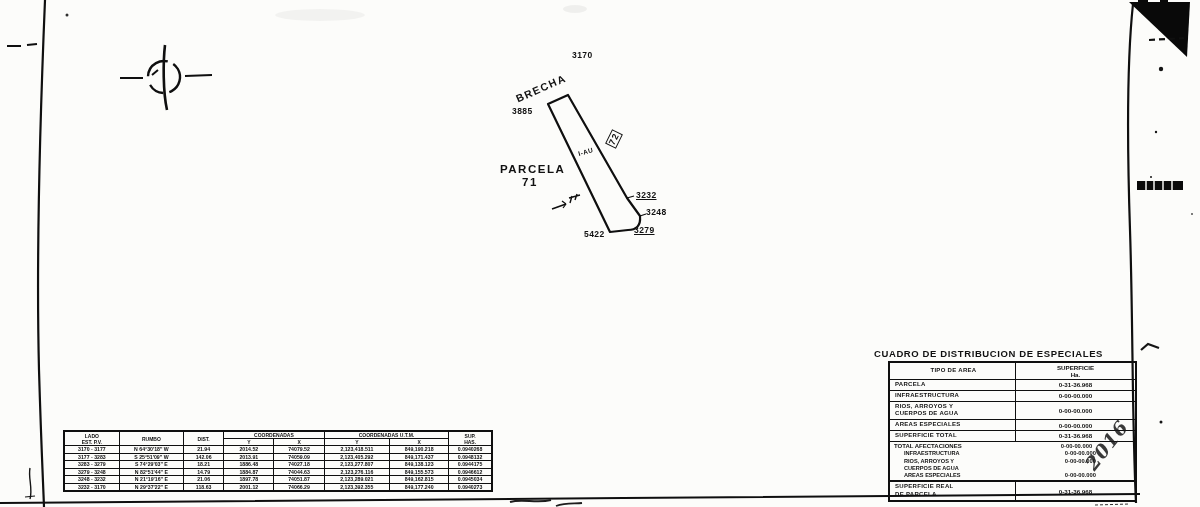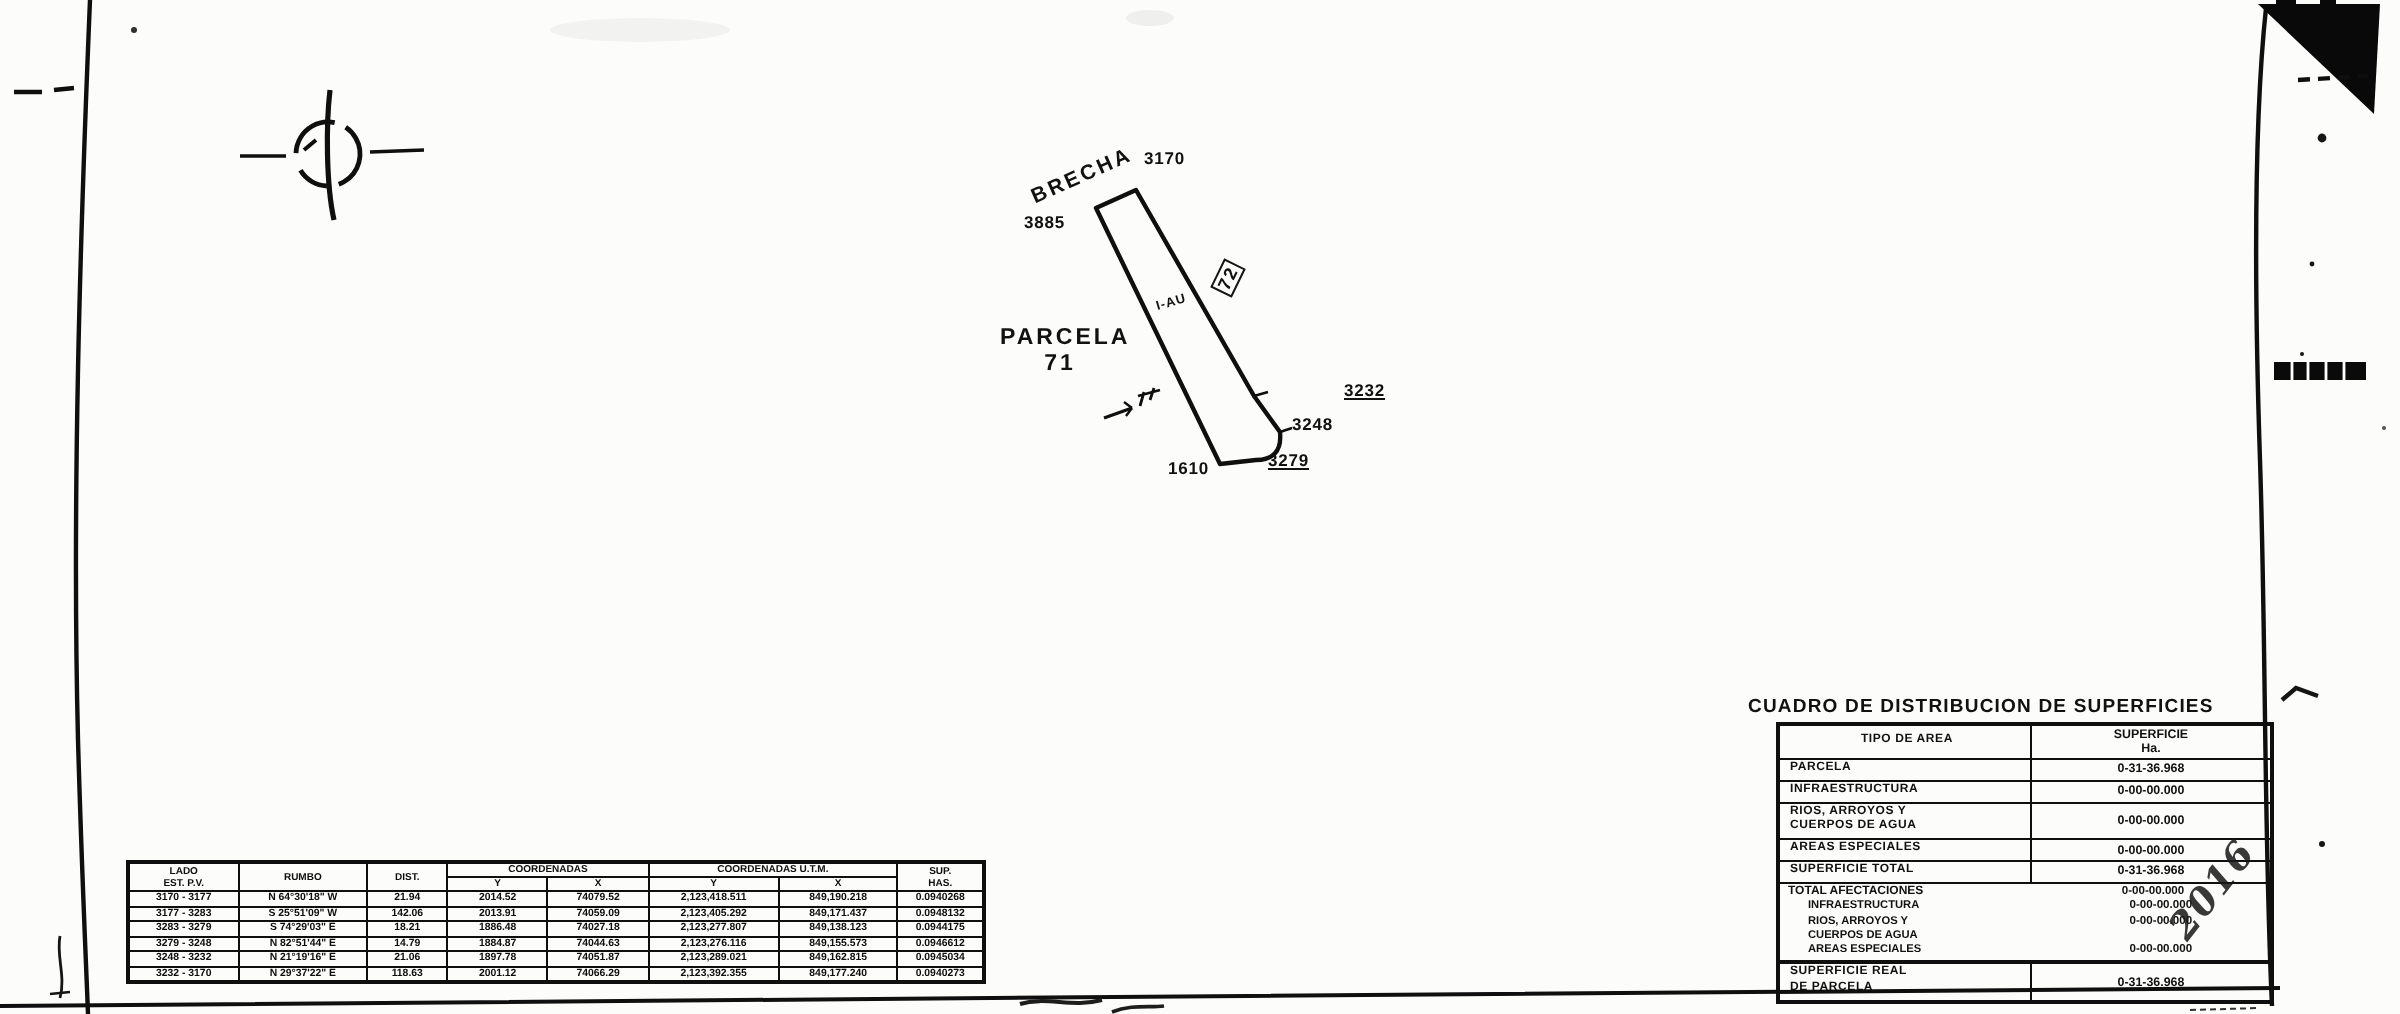--- a/index.html
+++ b/index.html
@@ -90,26 +90,26 @@
     <path d="M627,198 L634,196 M640,216 L646,214" stroke="#141414" stroke-width="1.2"></path>
 
     <g>
       <path d="M552,209 L566,204" stroke="#141414" stroke-width="1.6" fill="none"></path>
       <path d="M566,204 L562,201 M566,204 L563,208" stroke="#141414" stroke-width="1.2" fill="none"></path>
       <path d="M570,203 L572,196 M575,200 L577,194 M569,198 L580,195" stroke="#141414" stroke-width="1.4" fill="none"></path>
     </g>
   </svg>
 
   <div class="lbl brecha">BRECHA</div>
-  <div class="lbl vtx" style="left:572px;top:50px;margin-top:24px;">3170</div>
+  <div class="lbl vtx" style="left:572px;top:50px;">3170</div>
   <div class="lbl vtx" style="left:512px;top:106px;">3885</div>
-  <div class="lbl vtx" style="left:672px;top:190px;text-decoration:underline;">3232</div>
+  <div class="lbl vtx" style="left:636px;top:190px;text-decoration:underline;">3232</div>
   <div class="lbl vtx" style="left:646px;top:207px;">3248</div>
   <div class="lbl vtx" style="left:634px;top:225px;text-decoration:underline;">3279</div>
-  <div class="lbl vtx" style="left:584px;top:229px;">1610</div>
+  <div class="lbl vtx" style="left:584px;top:229px;">5422</div>
   <div class="lbl iau">I-AU</div>
   <div class="lbl adj">72</div>
   <div class="parcela">
     <div>PARCELA</div>
     <div>71</div>
   </div>
 
   <table class="ctable">
     <colgroup>
       <col style="width:55px">
@@ -198,21 +198,21 @@
             <td>118.63</td>
             <td>2001.12</td>
             <td>74066.29</td>
             <td>2,123,392.355</td>
             <td>849,177.240</td>
             <td>0.0940273</td>
     </tr>
   </tbody>
       </table>
 
-  <div class="stitle">CUADRO DE DISTRIBUCION DE SUPERFICIES</div>
+  <div class="stitle">CUADRO DE DISTRIBUCION DE ESPECIALES</div>
   <div class="stable">
     <div class="srow shead">
       <div class="sc1">TIPO DE AREA</div>
       <div class="sc2">
         <div>SUPERFICIE</div>
         <div>Ha.</div>
       </div>
     </div>
     <div class="srow">
       <div class="sc1">PARCELA</div>

